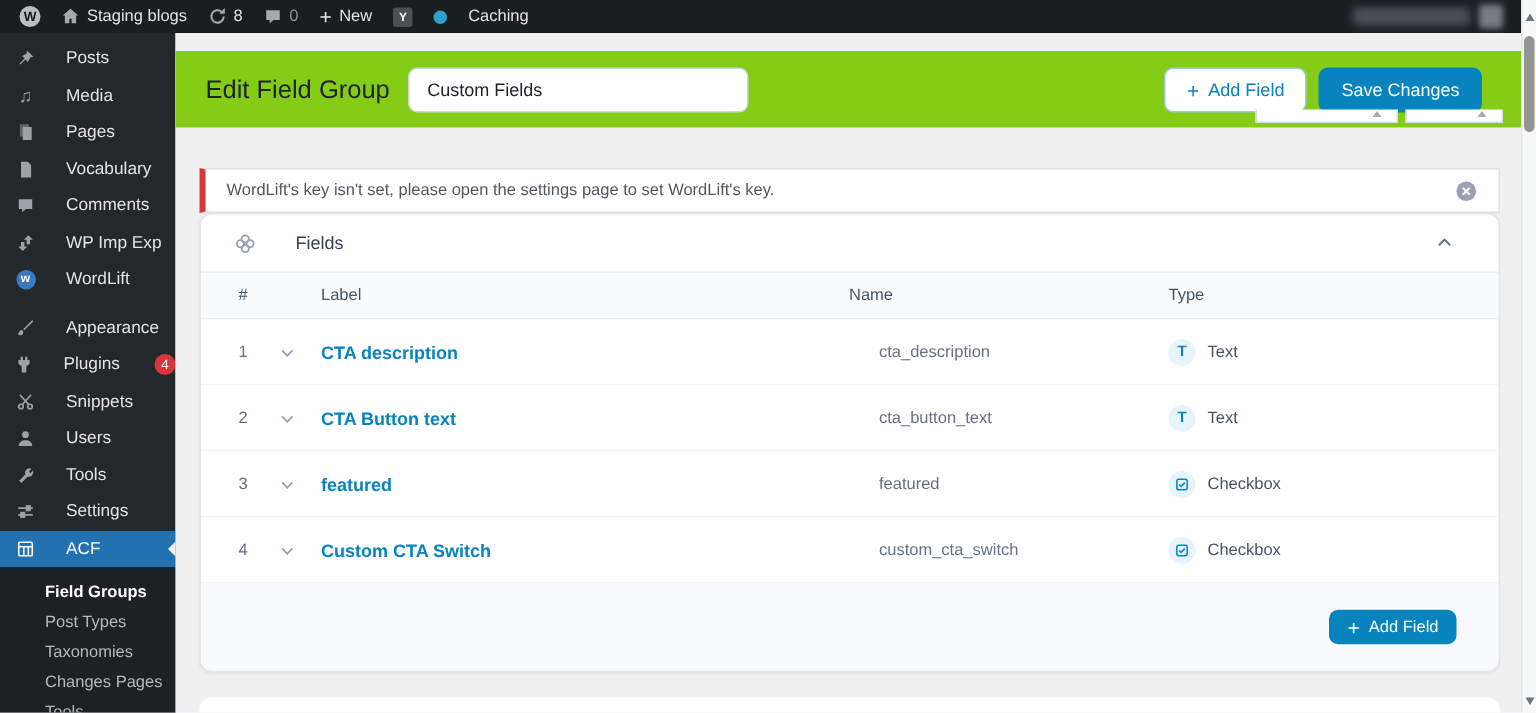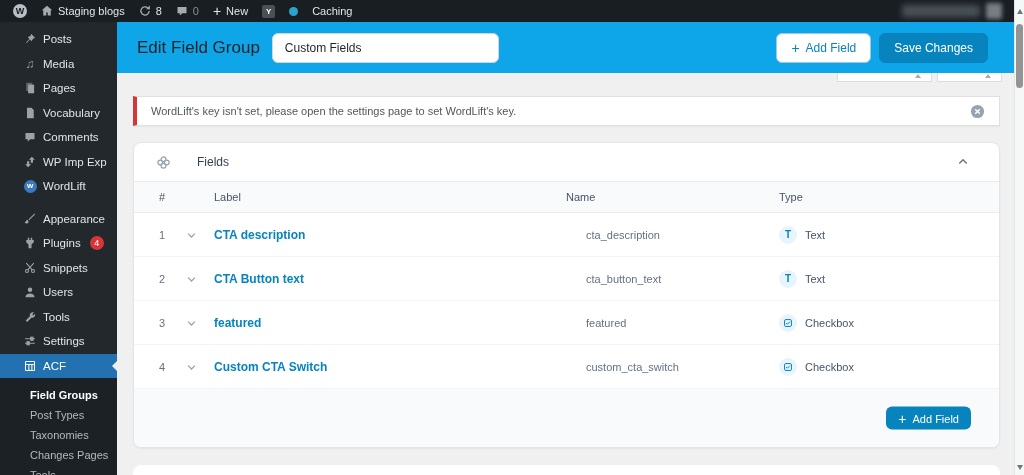--- a/index.html
+++ b/index.html
@@ -20,60 +20,60 @@
     font-size:8px; font-weight:bold; display:flex; align-items:center; justify-content:center; }
   .blue-dot { width:9px; height:9px; border-radius:50%; background:#2ea2cc; }
   .ab-right { margin-left:auto; display:flex; align-items:center; gap:6px; padding-right:12px; }
   .blur-name { width:78px; height:12px; background:#4a5158; border-radius:2px; filter:blur(3px); }
   .blur-avatar { width:16px; height:16px; background:#767d85; border-radius:2px; filter:blur(2px); }
 
   
   .sidebar { position:absolute; left:0; top:22px; width:117px; height:453px;
     background:var(--sidebar_bg); color:#e2e4e7; font-size:11.5px; }
   .menu { padding-top:5px; }
-  .s-item { position:relative; display:flex; align-items:center; gap:6px; padding-left:23px;
+  .s-item { position:relative; display:flex; align-items:center; gap:20px; padding-left:10px;
     height:24.5px; cursor:pointer; }
   .s-ico { width:14px; display:flex; justify-content:center; align-items:center; color:#9ca2a7; font-size:12px; line-height:1; }
   .s-sep { height:8px; }
   .s-item.active { background:var(--active_bg); color:#fff; }
   .s-item.active .s-ico { color:#fff; }
   .s-item.active::after { content:""; position:absolute; right:0; top:50%; transform:translateY(-50%);
     border:5px solid transparent; border-right-color:#f0f0f1; }
   .wl-circle { width:13px; height:13px; border-radius:50%; background:#3a7bbf; color:#fff;
     font-size:8px; font-weight:bold; display:flex; align-items:center; justify-content:center; }
   .badge { background:var(--danger); color:#fff; border-radius:50%; min-width:14px; height:14px;
     font-size:9px; display:flex; align-items:center; justify-content:center; margin-left:3px; padding:0 2px; }
   .submenu { background:#1b2125; padding:7px 0 6px; }
   .sub-item { padding:4px 0 4px 30px; color:#b4b9be; font-size:11px; cursor:pointer; }
   .sub-item.current { color:#fff; font-weight:bold; }
 
   
   .content { position:absolute; left:117px; top:22px; width:897px; height:453px; background:var(--content_bg); }
 
-  .page-header { position:absolute; left:0; top:0; width:100%; height:51px; background:#0ea5e9;
+  .page-header { position:absolute; left:0; top:12px; width:100%; height:51px; background:#84cc16;
     display:flex; align-items:center; padding:0 26px 0 20px; }
   .page-title { font-size:17px; font-weight:500; color:#1d2327; margin-right:12px; white-space:nowrap; }
   .title-input { width:227px; height:30px; border:1px solid #d0d5dd; border-radius:6px;
     padding:0 12px; font-size:12px; color:#1d2327; font-family:inherit; outline:none; }
   .header-actions { margin-left:auto; display:flex; gap:8px; }
   .btn { height:30px; border-radius:6px; font-size:12px; font-family:inherit; display:flex;
     align-items:center; gap:6px; cursor:pointer; padding:0 14px; }
   .btn-secondary { background:#fff; border:1px solid #9ec7e2; color:var(--accent); }
   .btn-primary { background:var(--accent); border:1px solid var(--accent); color:#fff; font-weight:500; }
   .plus { font-size:14px; line-height:1; font-weight:400; }
 
   .partial-box { position:absolute; top:51px; height:9px; background:#fff;
     border:1px solid #dcdcde; border-top:none; }
   .partial-box::after { content:""; position:absolute; right:10px; top:1px;
     border-left:3px solid transparent; border-right:3px solid transparent; border-bottom:4px solid #a7aaad; }
   .pb-1 { left:720px; width:95px; }
   .pb-2 { left:820px; width:65px; }
 
   
-  .notice { position:absolute; left:16px; top:74px; width:867px; height:30px; background:#fff;
+  .notice { position:absolute; left:16px; top:90px; width:867px; height:30px; background:#fff;
     border:1px solid #e0e0e0; border-left:4px solid var(--danger);
     display:flex; align-items:center; padding:0 14px; font-size:11px; color:#50575e;
     box-shadow:0 1px 1px rgba(0,0,0,.04); }
   .dismiss { margin-left:auto; display:flex; cursor:pointer; }
 
   
   .fields-panel { position:absolute; left:16px; top:120px; width:867px; height:306px; background:#fff;
     border:1px solid #e3e5e8; border-radius:8px; overflow:hidden; display:flex; flex-direction:column;
     box-shadow:0 1px 2px rgba(16,24,40,.05); }
   .panel-head { height:39px; flex:0 0 39px; display:flex; align-items:center;

